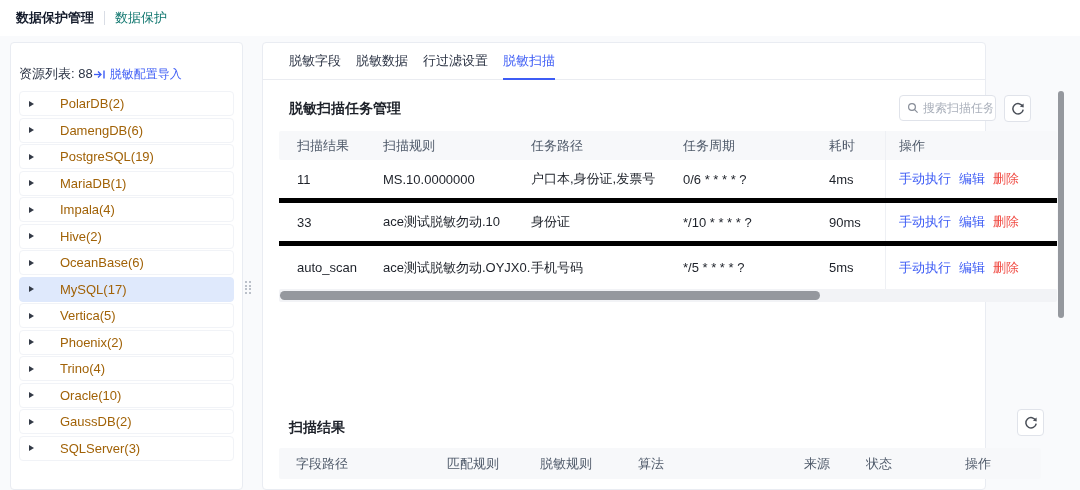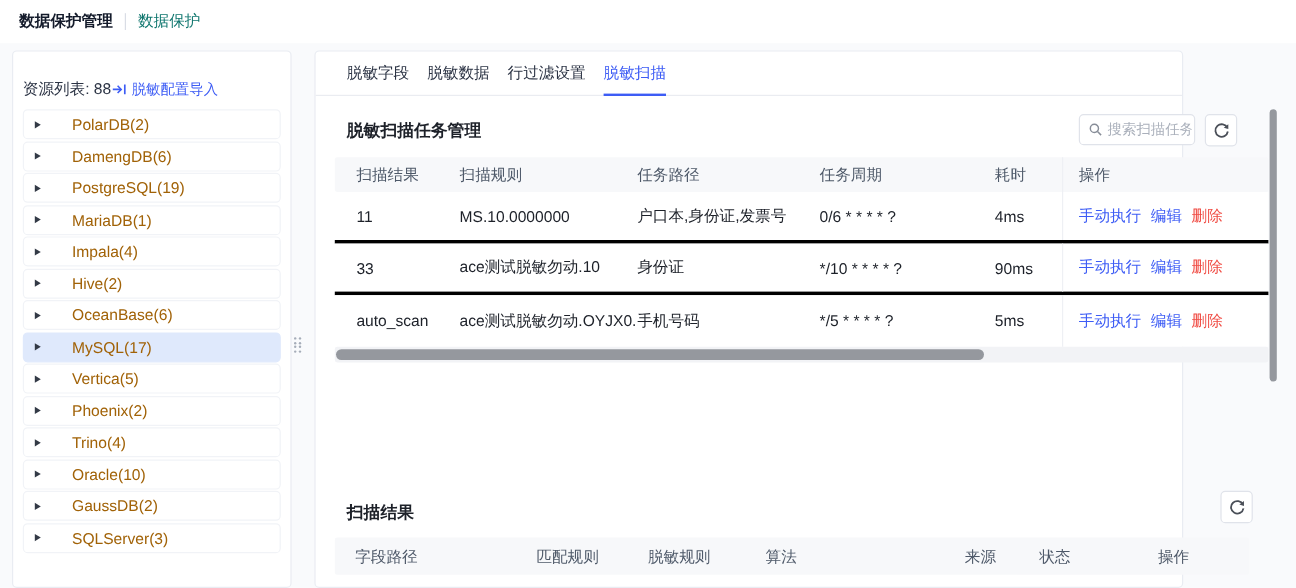--- a/index.html
+++ b/index.html
@@ -59,21 +59,21 @@
   .refresh-2 { left:754px; top:366px; }
 
   
   .table1 { position:absolute; left:16px; top:88px; width:778px; }
   .t-row { display:grid; grid-template-columns:104px 148px 152px 146px 56px 1fr; align-items:center; }
   .thead1 { height:29px; background:#f7f8fa; border-radius:2px; }
   .thead1 .cell { font-size:13px; color:#4e5969; }
   .cell { padding-left:0; white-space:nowrap; overflow:hidden; }
   .cell.c1 { padding-left:18px; }
   .cell.ops { padding-left:13px; border-left:1px solid #eef0f4; height:100%; display:flex; align-items:center; }
-  .data-row { height:43px; border-bottom:3px solid #000000; font-size:13px; color:#1d2129; background:#fff; }
+  .data-row { height:43px; border-bottom:5px solid #000000; font-size:13px; color:#1d2129; background:#fff; }
   .data-row:last-of-type { border-bottom:none; }
   .action-link { font-size:13px; color:#3d5cf5; margin-right:8px; cursor:pointer; text-decoration:none; }
   .action-link.danger { color:#f04b43; margin-right:0; }
 
   
   .hscroll-track { position:absolute; left:16px; top:246px; width:778px; height:13px;
     background:#f2f3f6; border-radius:2px; }
   .hscroll-thumb { position:absolute; left:1px; top:2px; width:540px; height:9px;
     background:#95989e; border-radius:5px; cursor:pointer; }
 

